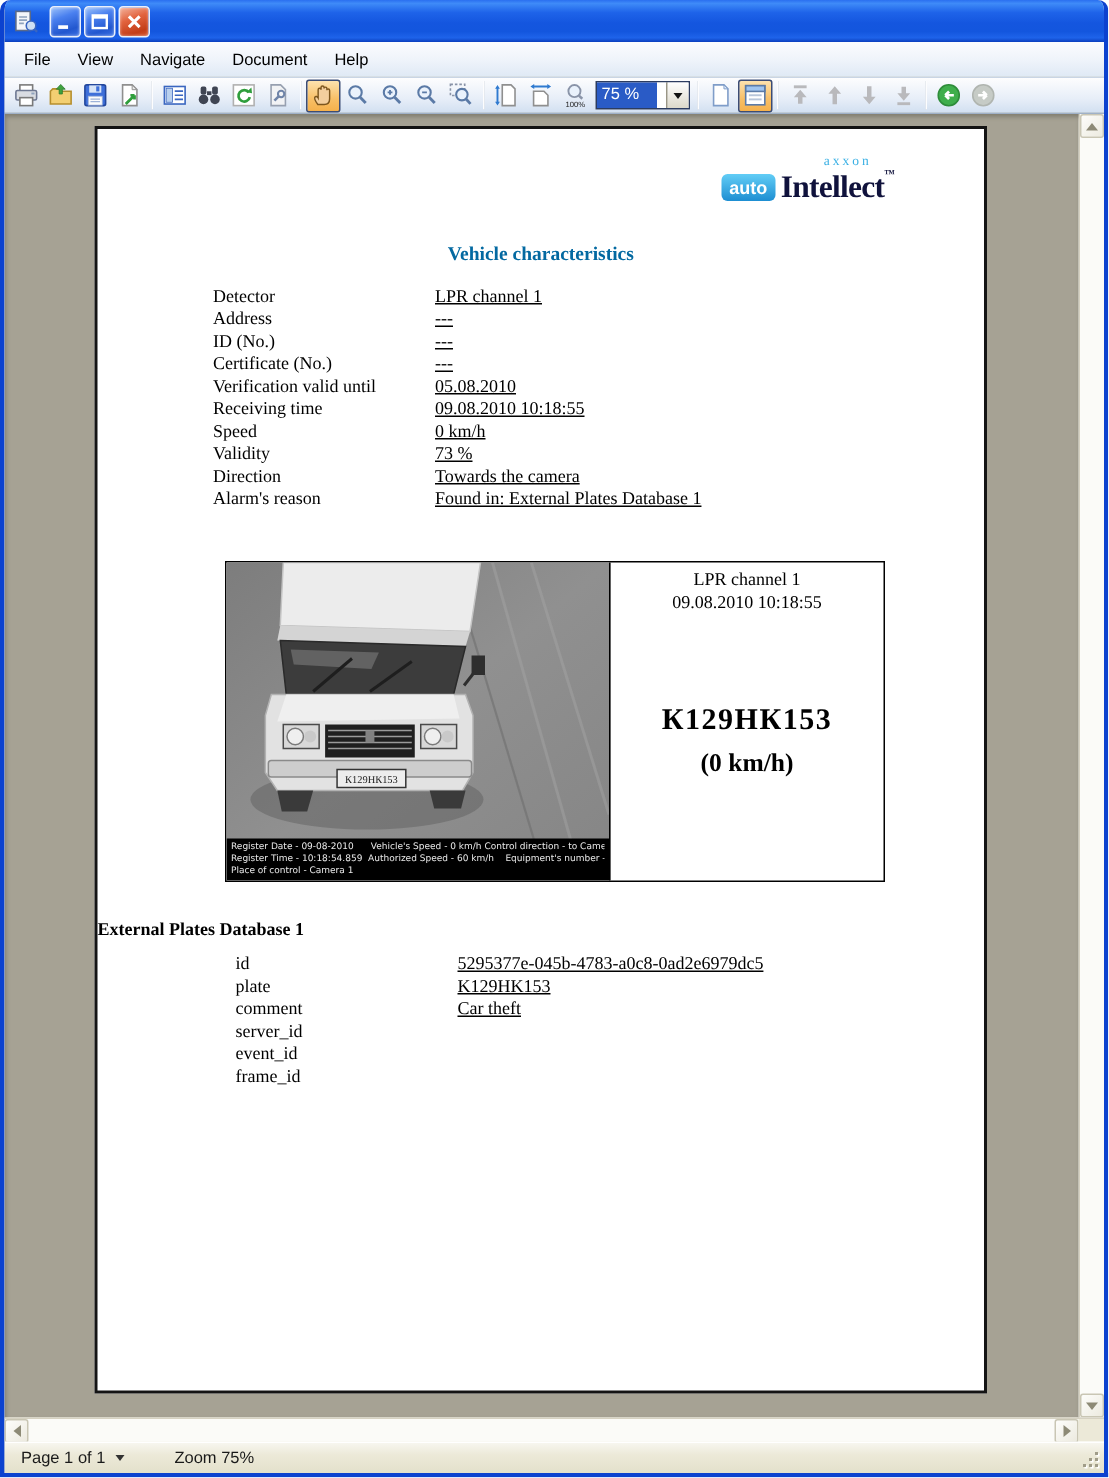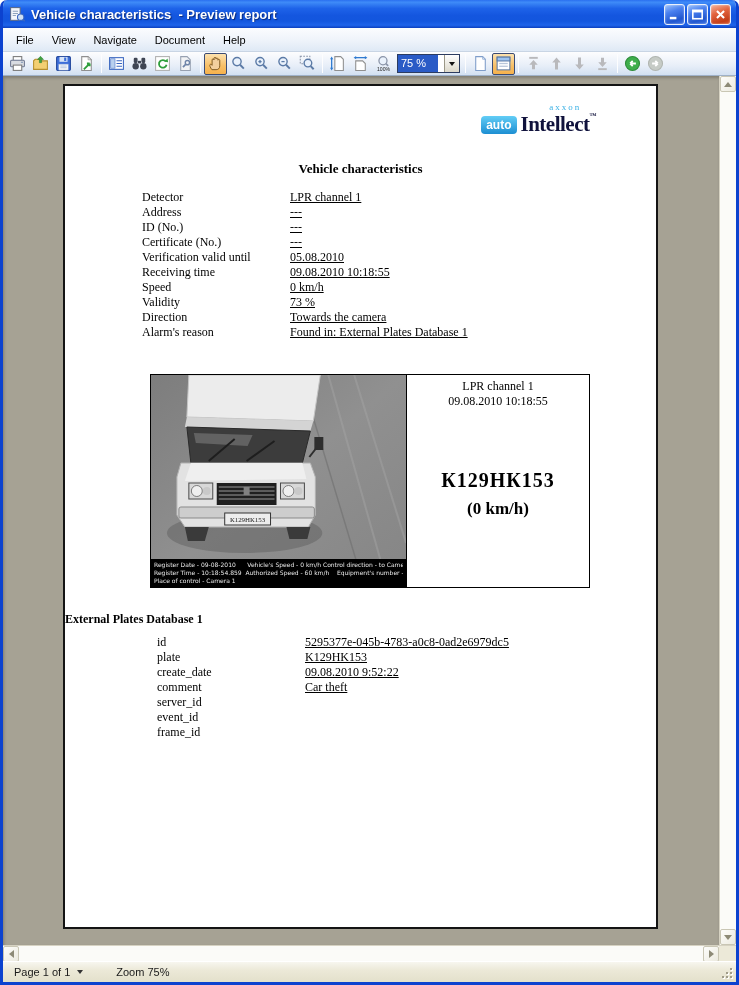--- a/index.html
+++ b/index.html
@@ -62,21 +62,21 @@
   .grip b{position:absolute;width:2px;height:2px;background:#a09c88;box-shadow:1px 1px 0 #fff;}
 
   
   .page, .page *{font-family:"Liberation Serif","DejaVu Serif",serif;}
   .logo{position:absolute;top:16px;right:60px;text-align:left;}
   .logo-axxon{font-size:9px;letter-spacing:2px;color:#3ab0e4;margin-left:68px;line-height:10px;}
   .logo-row{display:flex;align-items:center;}
   .logo-auto{display:inline-block;background:linear-gradient(180deg,#62cdf6,#1d8ed2);color:#fff;font-weight:bold;font-size:12px;font-family:"Liberation Sans",sans-serif;padding:2px 5px;border-radius:4px;margin-right:4px;}
   .logo-intellect{font-family:"Liberation Sans",sans-serif;font-weight:bold;font-size:21px;color:#10123c;letter-spacing:-0.5px;}
   .logo-tm{font-size:7px;vertical-align:top;color:#10123c;}
-  .rtitle{position:absolute;top:75px;left:0;width:100%;text-align:center;font-weight:bold;font-size:13px;color:#000000;}
+  .rtitle{position:absolute;top:75px;left:0;width:100%;text-align:center;font-weight:bold;font-size:13px;color:#0369a1;}
   .ftable{position:absolute;left:77px;top:104px;font-size:12px;color:#000;}
   .ftable2{position:absolute;left:92px;top:549px;font-size:12px;color:#000;}
   .frow{height:15px;line-height:15px;white-space:nowrap;}
   .flabel{display:inline-block;width:148px;}
   .fvalue{text-decoration:underline;}
   .dbtitle{position:absolute;top:526px;left:0;width:100%;text-align:left;font-weight:bold;font-size:12px;}
 
   .photoblock{position:absolute;left:85px;top:288px;width:440px;height:214px;border:1px solid #000;display:flex;background:#fff;}
   .photo{position:relative;width:256px;flex:0 0 256px;border-right:1px solid #000;overflow:hidden;background:#8a8a8a;}
   .photo svg{display:block;width:100%;height:100%;}
@@ -94,21 +94,20 @@
 
   <div class="titlebar">
     <span class="app-icon">
       <svg viewBox="0 0 16 16" width="17" height="17">
           <rect x="1.5" y="1.5" width="9" height="12" fill="#f4f6fa" stroke="#5a6a8a"></rect>
           <path d="M3.5 5h5M3.5 7h5M3.5 9h3" stroke="#8fa3bd" stroke-width="1"></path>
           <circle cx="11" cy="10.5" r="3" fill="#cfe0f4" stroke="#3a66c0"></circle>
           <line x1="13.2" y1="12.7" x2="14.8" y2="14.3" stroke="#3a66c0" stroke-width="1.5"></line>
         </svg>
     </span>
-    <span class="title-text">Vehicle characteristics  - Preview report</span>
     <span class="winbtn">
         <svg viewBox="0 0 16 16" width="15" height="15">
           <rect x="3" y="10.5" width="7" height="2.6" fill="#fff"></rect>
         </svg>
       </span>
     <span class="winbtn">
         <svg viewBox="0 0 16 16" width="15" height="15">
           <rect x="3" y="3.5" width="10" height="9" fill="none" stroke="#fff" stroke-width="1.7"></rect>
           <rect x="3" y="3.5" width="10" height="2.3" fill="#fff"></rect>
         </svg>
@@ -443,21 +442,20 @@
             <div class="pinfo-plate">К129НК153</div>
             <div class="pinfo-speed">(0 km/h)</div>
           </div>
         </div>
 
         <div class="dbtitle">External Plates Database 1</div>
 
         <div class="ftable2">
           <div class="frow"><span class="flabel">id</span><span class="fvalue">5295377e-045b-4783-a0c8-0ad2e6979dc5</span></div>
           <div class="frow"><span class="flabel">plate</span><span class="fvalue">K129HK153</span></div>
-          <div class="frow"><span class="flabel">create_date</span><span class="fvalue">09.08.2010 9:52:22</span></div>
           <div class="frow"><span class="flabel">comment</span><span class="fvalue">Car theft</span></div>
           <div class="frow"><span class="flabel">server_id</span><span class="fvalue"></span></div>
           <div class="frow"><span class="flabel">event_id</span><span class="fvalue"></span></div>
           <div class="frow"><span class="flabel">frame_id</span><span class="fvalue"></span></div>
         </div>
 
       </div>
     </div>
     <div class="vscroll">
       <span class="sbtn">

